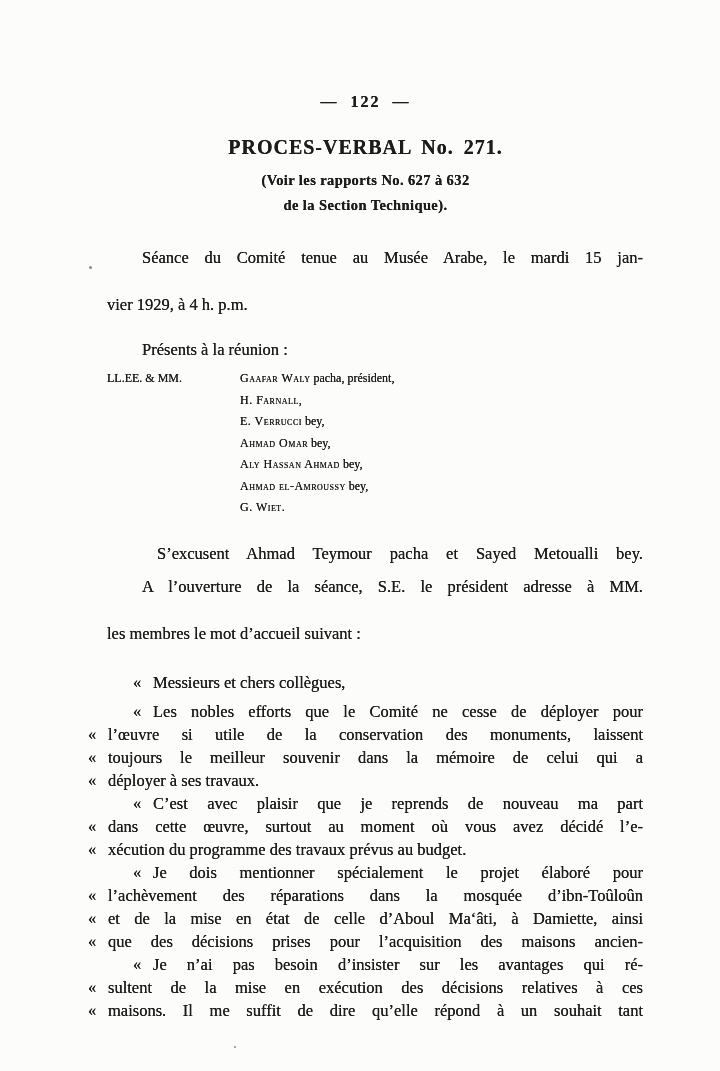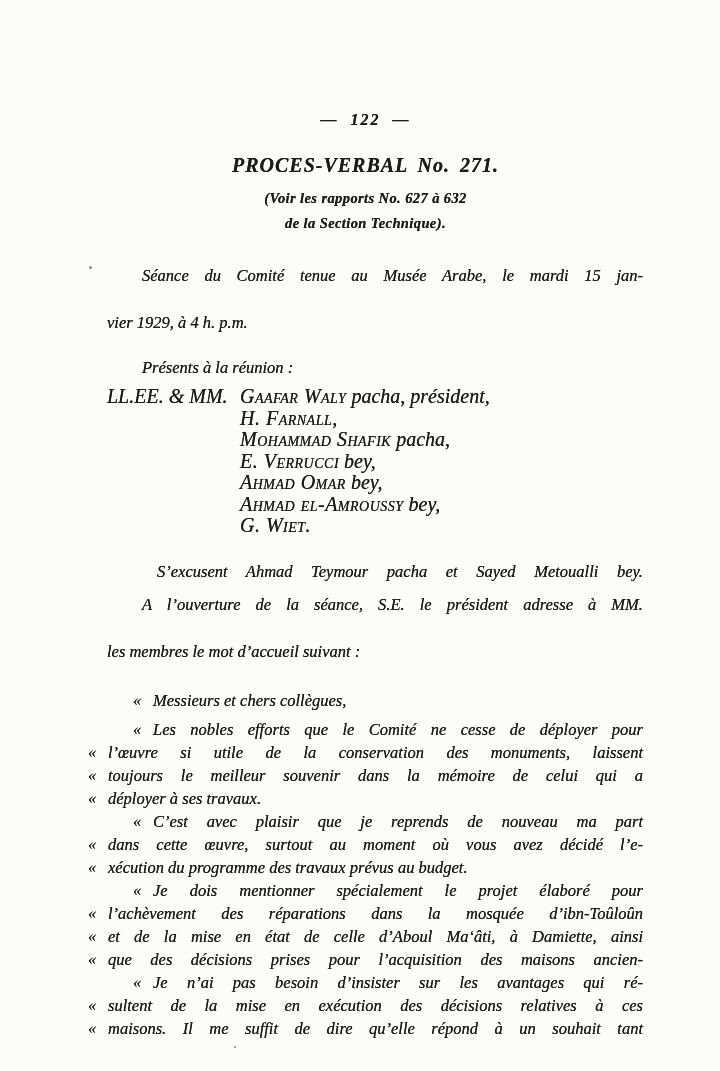--- a/index.html
+++ b/index.html
@@ -6,21 +6,21 @@
   .page {
     position:relative;
     width:720px; height:1071px;
     margin:0 auto;
     background:#fcfcfb;
     font-family:"Liberation Serif","DejaVu Serif",serif;
     color:#1c1c1c;
     overflow:hidden;
     text-shadow:0 0 0.4px currentColor;
   }
-  .content { position:absolute; left:88px; top:18px; width:555px;font-style:italic; }
+  .content { position:absolute; left:88px; top:0; width:555px; }
 
   .page-number {
     margin-top:92px; line-height:20px;
     text-align:center; font-weight:bold; font-size:16px;
     letter-spacing:2px; word-spacing:6px;
   }
   .doc-title {
     margin-top:22px; line-height:26px;
     text-align:center; font-weight:bold; font-size:20px;
     letter-spacing:1px; word-spacing:4px;
@@ -39,21 +39,21 @@
   .jl { text-align:justify; text-align-last:justify; }
   .q { padding-left:0; }
   .qind { text-indent:45px; }
   .g { display:inline-block; width:20px; text-indent:0; }
 
   .intro1 { margin-top:28px; }
   .presents { margin-top:22px; }
 
   .attendees { margin-top:7px; }
   .att-row {
-    font-size:20px; line-height:21.5px;
+    font-size:12px; line-height:21.5px;
     padding-left:19px; box-sizing:border-box; width:555px;
   }
   .att-row.cont { padding-left:152px; }
   .att-prefix { display:inline-block; width:133px; }
   .sc { font-variant:small-caps; letter-spacing:0.5px; }
   .excused { line-height:22px; }
 
   .opening1 { margin-top:10px; }
 
   .sp0 { margin-top:26px; }
@@ -81,27 +81,27 @@
     <div class="ln pad ind presents">Présents à la réunion :</div>
 
     <div class="attendees">
       <div class="att-row">
         <span class="att-prefix">LL.EE. &amp; MM.</span><span class="sc">Gaafar Waly</span><span> pacha, président,</span>
       </div>
       <div class="att-row cont">
         <span class="sc">H. Farnall</span><span>,</span>
       </div>
       <div class="att-row cont">
-        <span class="sc">Mohammad Shafik</span><span> pacha,</span>
-      </div>
-      <div class="att-row cont">
         <span class="sc">E. Verrucci</span><span> bey,</span>
       </div>
       <div class="att-row cont">
         <span class="sc">Ahmad Omar</span><span> bey,</span>
+      </div>
+      <div class="att-row cont">
+        <span class="sc">Aly Hassan Ahmad</span><span> bey,</span>
       </div>
       <div class="att-row cont">
         <span class="sc">Ahmad el-Amroussy</span><span> bey,</span>
       </div>
       <div class="att-row cont">
         <span class="sc">G. Wiet</span><span>.</span>
       </div>
     </div>
 
     <div class="ln pad exind jl excused">S’excusent Ahmad Teymour pacha et Sayed Metoualli bey.</div>

